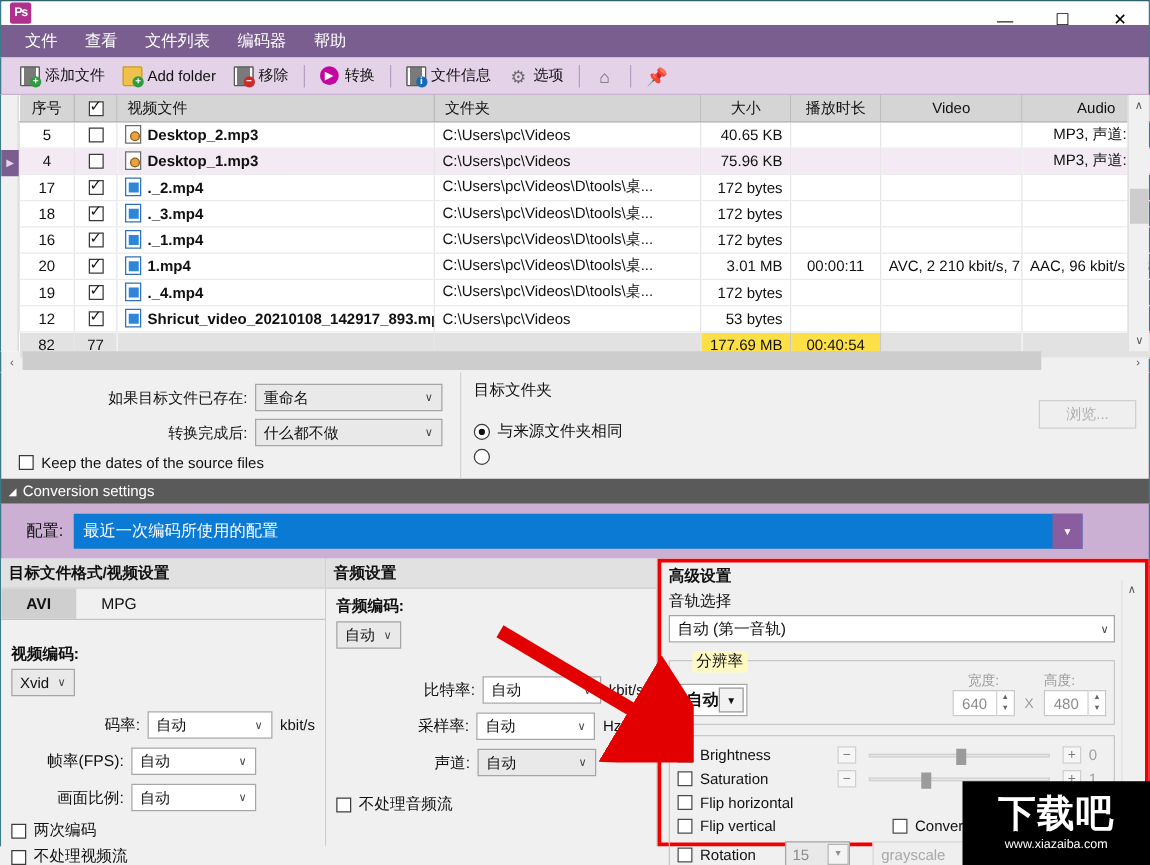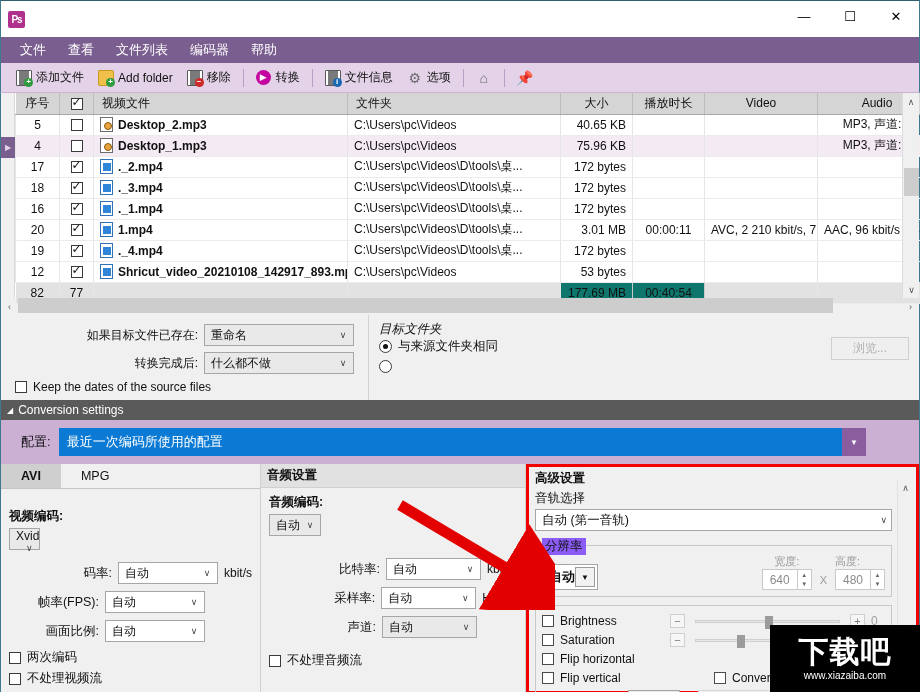--- a/index.html
+++ b/index.html
@@ -8,21 +8,21 @@
     width: 920px; height: 692px;
     font-family: "Liberation Sans", "DejaVu Sans", sans-serif;
     font-size: 12px;
     background: #f0f0f0;
     overflow: hidden;
     position: relative;
     color: #111;
   }
   
   .titlebar {
-    height: 37px; background: #ffffff;
+    height: 20px; background: #ffffff;
     border-top: 1px solid #2e6070;
     border-left: 1px solid #3d7a8c;
     border-right: 1px solid #3d7a8c;
     display: flex; align-items: center;
     position: relative;
   }
   .app-icon {
     width: 17px; height: 17px; margin-left: 7px; margin-right: 7px;
     background: #b0318d; border-radius: 2px;
     color: #fff; font-size: 10px; font-weight: bold;
@@ -95,21 +95,21 @@
   .cb.on::after { content:"✓"; position:absolute; left:0px; top:-4px; font-size:12px; color:#111; }
   .ficon { width:13px;height:15px;display:inline-block;vertical-align:-3px;margin-right:5px;
            border:1px solid #7a7a7a;background:#fff;position:relative;}
   .ficon.mp3 { border-color:#6d6d6d; }
   .ficon.mp3::after{content:"";position:absolute;left:3px;top:4px;width:6px;height:6px;border-radius:50%;
            background:#e8a33d;border:1px solid #8a5a15;}
   .ficon.mp4 { border-color:#2f72b8; }
   .ficon.mp4::after{content:"";position:absolute;left:2px;top:3px;width:8px;height:8px;background:#2f86d8;}
   .fname { font-weight: bold; }
   .totalsrow td { background:#e2e2e2; border-bottom:1px solid #c4c4c4; border-right:none; font-size:12px;}
-  .totalsrow td.boxed { background:#0f766e; border:1px solid #c9c9c9;margin-top:16px; }
+  .totalsrow td.boxed { background:#fde047; border:1px solid #c9c9c9;margin-top:16px; }
   
   .vscroll { position:absolute; right:0; top:0; width:17px; bottom:0; background:#f0f0f0;
              border-left:1px solid #dcdcdc; }
   .vsbtn { height:17px; display:flex;align-items:center;justify-content:center;font-size:9px;color:#555;}
   .vthumb { position:absolute; left:1px; width:15px; background:#cdcdcd; }
   
   .hscroll { height:17px; background:#f0f0f0; display:flex; align-items:center;
              border-left: 1px solid #3d7a8c; border-right: 1px solid #3d7a8c; }
   .hsbtn { width:17px;height:17px;display:flex;align-items:center;justify-content:center;font-size:9px;color:#555;}
   .hthumb { height:15px; background:#cdcdcd; }
@@ -121,21 +121,21 @@
   .optright { flex:1; padding: 6px 10px 0 10px; position: relative;}
   .frm-row { display:flex; align-items:center; justify-content:flex-end; margin-bottom:6px; padding-right:14px;}
   .frm-lbl { font-size:12px; margin-right:6px; }
   select.combo, .combo {
     height: 22px; border:1px solid #a6a6a6; background:#e9e9e9; font-size:12px;
     display:inline-flex; align-items:center; padding: 0 0 0 6px; color:#111; position:relative;
   }
   .combo .chev { margin-left:auto; width:20px; text-align:center; font-size:9px; color:#444;}
   .combo.white { background:#fff; }
   .chkline { display:flex; align-items:center; gap:6px; padding-left:14px; font-size:12px;}
-  .grouptitle { font-size:12.5px; margin-bottom:0;font-style:italic; }
+  .grouptitle { font-size:12.5px; margin-bottom:16px; }
   .radio { width:13px;height:13px;border:1px solid #3b3b3b;border-radius:50%;display:inline-block;
            position:relative;background:#fff;flex:0 0 13px;}
   .radio.on::after{content:"";position:absolute;left:3px;top:3px;width:5px;height:5px;border-radius:50%;background:#111;}
   .radioline{display:flex;align-items:center;gap:6px;margin-bottom:5px;font-size:12.5px;}
   .pathbox{flex:1;height:22px;border:1px solid #a8a8a8;background:#fff;display:flex;align-items:center;
            padding-left:6px;color:#6b6b6b;font-size:12px;}
   .browsebtn{position:absolute;right:10px;top:22px;width:78px;height:23px;border:1px solid #cfcfcf;
              background:#efefef;color:#b0b0b0;font-size:12px;display:flex;align-items:center;justify-content:center;}
   
   .cs-header{height:20px;background:#5a5a5a;color:#fff;font-size:12px;display:flex;align-items:center;
@@ -167,21 +167,21 @@
   .slider{flex:1;height:5px;background:#d8d8d8;border:1px solid #bdbdbd;position:relative;}
   .slider .fill{position:absolute;left:0;top:0;bottom:0;background:#8e44ad;}
   .slider .knob{position:absolute;top:-5px;width:9px;height:15px;background:#8e44ad;}
   
   .adv{position:absolute;left:0;top:0;right:0;bottom:0;border:3px solid #f20000;background:#f0f0f0;}
   .adv-title{font-weight:bold;font-size:12.5px;padding:3px 6px 2px 6px;}
   .adv-sub{font-size:12.5px;padding:1px 6px 2px 6px;}
   .adv-combo{margin:0 24px 0 6px;height:22px;border:1px solid #a6a6a6;background:#fff;display:flex;
              align-items:center;padding-left:6px;font-size:12.5px;position:relative;}
   .fieldset{margin:5px 24px 0 6px;border:1px solid #c8c8c8;padding:4px 6px 6px 6px;position:relative;}
-  .fieldset > .legend{position:absolute;top:-8px;left:6px;background:#8b5cf6;padding:0 3px;font-size:12.5px;}
+  .fieldset > .legend{position:absolute;top:-8px;left:18px;background:#fef9c3;padding:0 3px;font-size:12.5px;}
   .spin{width:36px;height:21px;border:1px solid #c9c9c9;background:#fff;color:#8b8b8b;font-size:12px;
         display:flex;align-items:center;justify-content:center;}
   .spinbtns{width:14px;height:21px;border:1px solid #c9c9c9;border-left:none;background:#fff;
             display:flex;flex-direction:column;}
   .spinbtns span{flex:1;display:flex;align-items:center;justify-content:center;font-size:6px;color:#666;}
   .adv-scroll{position:absolute;right:3px;top:14px;bottom:3px;width:16px;background:#f0f0f0;border-left:1px solid #e0e0e0;}
   .mini-slider{flex:1;height:3px;background:#e8e8e8;border:1px solid #cfcfcf;position:relative;margin:0 4px;}
   .mini-slider .k{position:absolute;top:-5px;width:8px;height:13px;background:#9b9b9b;}
   .pm{width:15px;height:14px;border:1px solid #cfcfcf;background:#f6f6f6;color:#7a7a7a;
       display:flex;align-items:center;justify-content:center;font-size:11px;}
@@ -438,26 +438,27 @@
   <span class="cfg-lbl">配置:</span>
   <div class="cfg-combo">
     <span>最近一次编码所使用的配置</span>
     <span class="dd">▼</span>
   </div>
 </div>
 
 <div class="panes">
 
   <div class="pane pane1">
+    <div class="pane-title">目标文件格式/视频设置</div>
     <div class="tabs">
       <div class="tab active">AVI</div>
       <div class="tab">MPG</div>
     </div>
     <div class="lbl">视频编码:</div>
-    <div class="combo" style="margin:0 12px 0 8px;flex-direction:column;">
+    <div class="combo" style="margin:0 12px 0 8px;">
       <span>Xvid</span>
       <span class="chev">∨</span>
     </div>
     <div style="margin-top:12px;">
       <div class="rowlbl" style="padding-right:8px;">
         <span class="t">码率:</span>
         <div class="combo white" style="width:100px;">
           <span>自动</span>
           <span class="chev">∨</span>
         </div>

